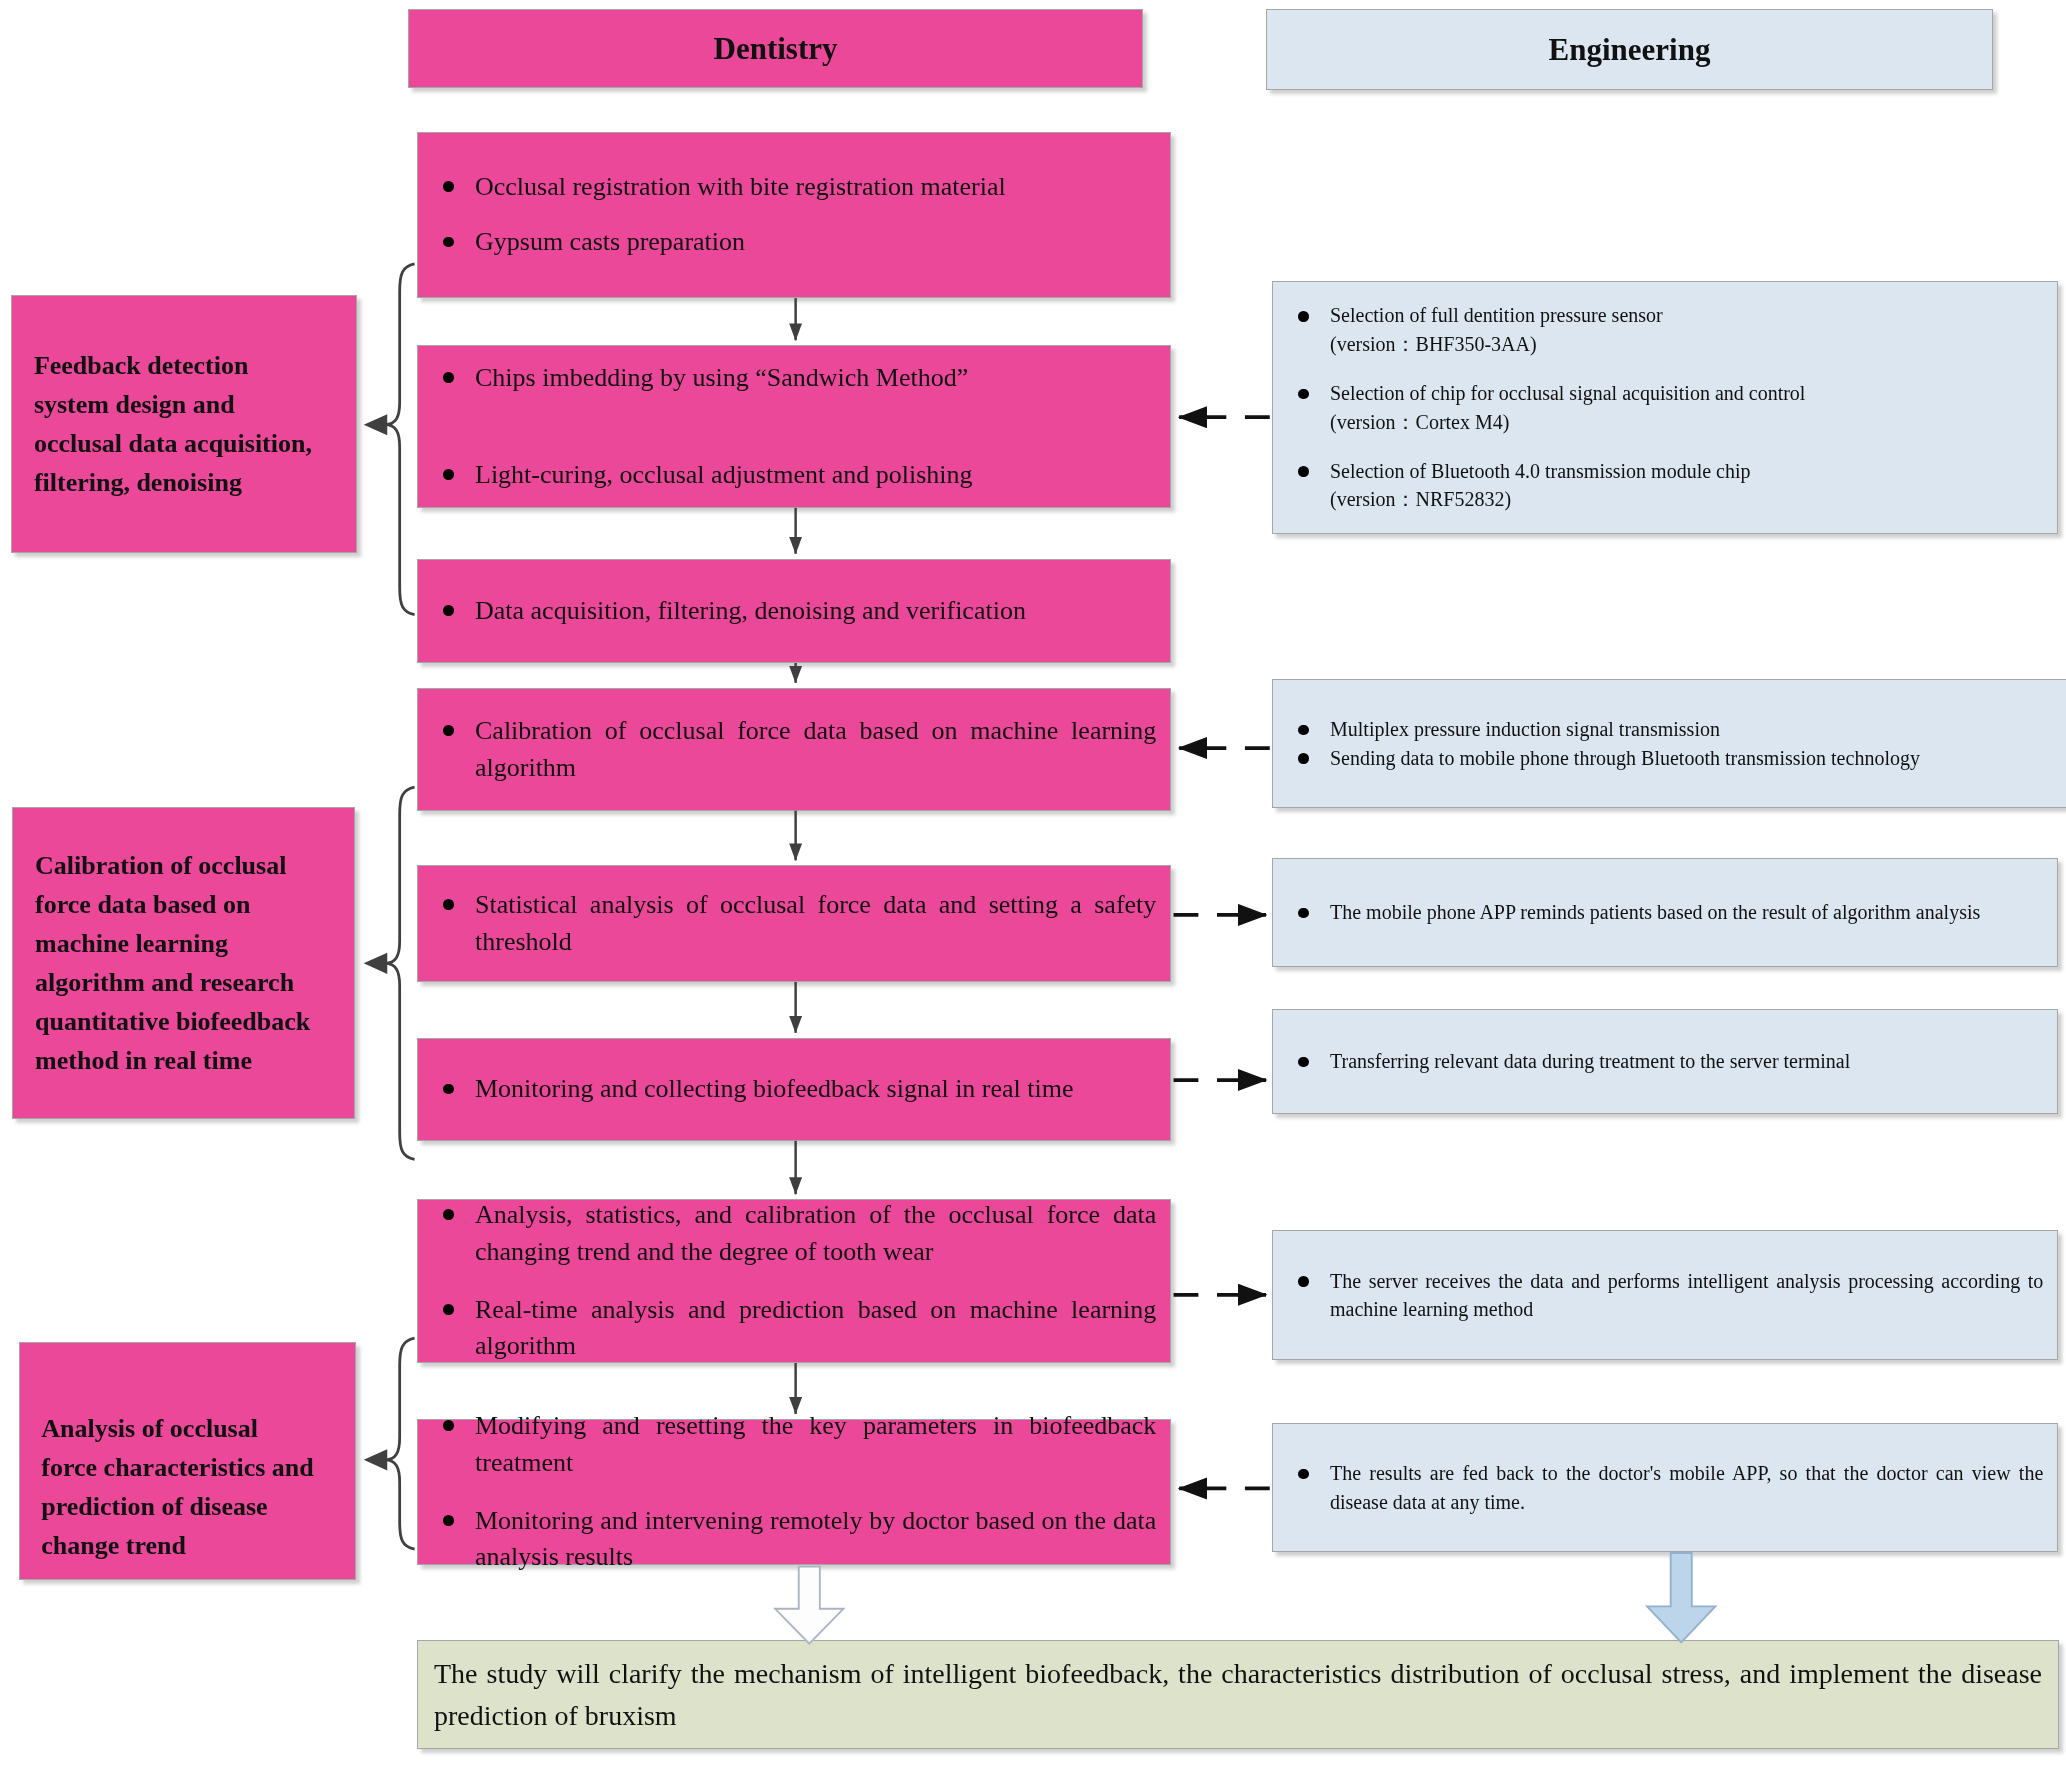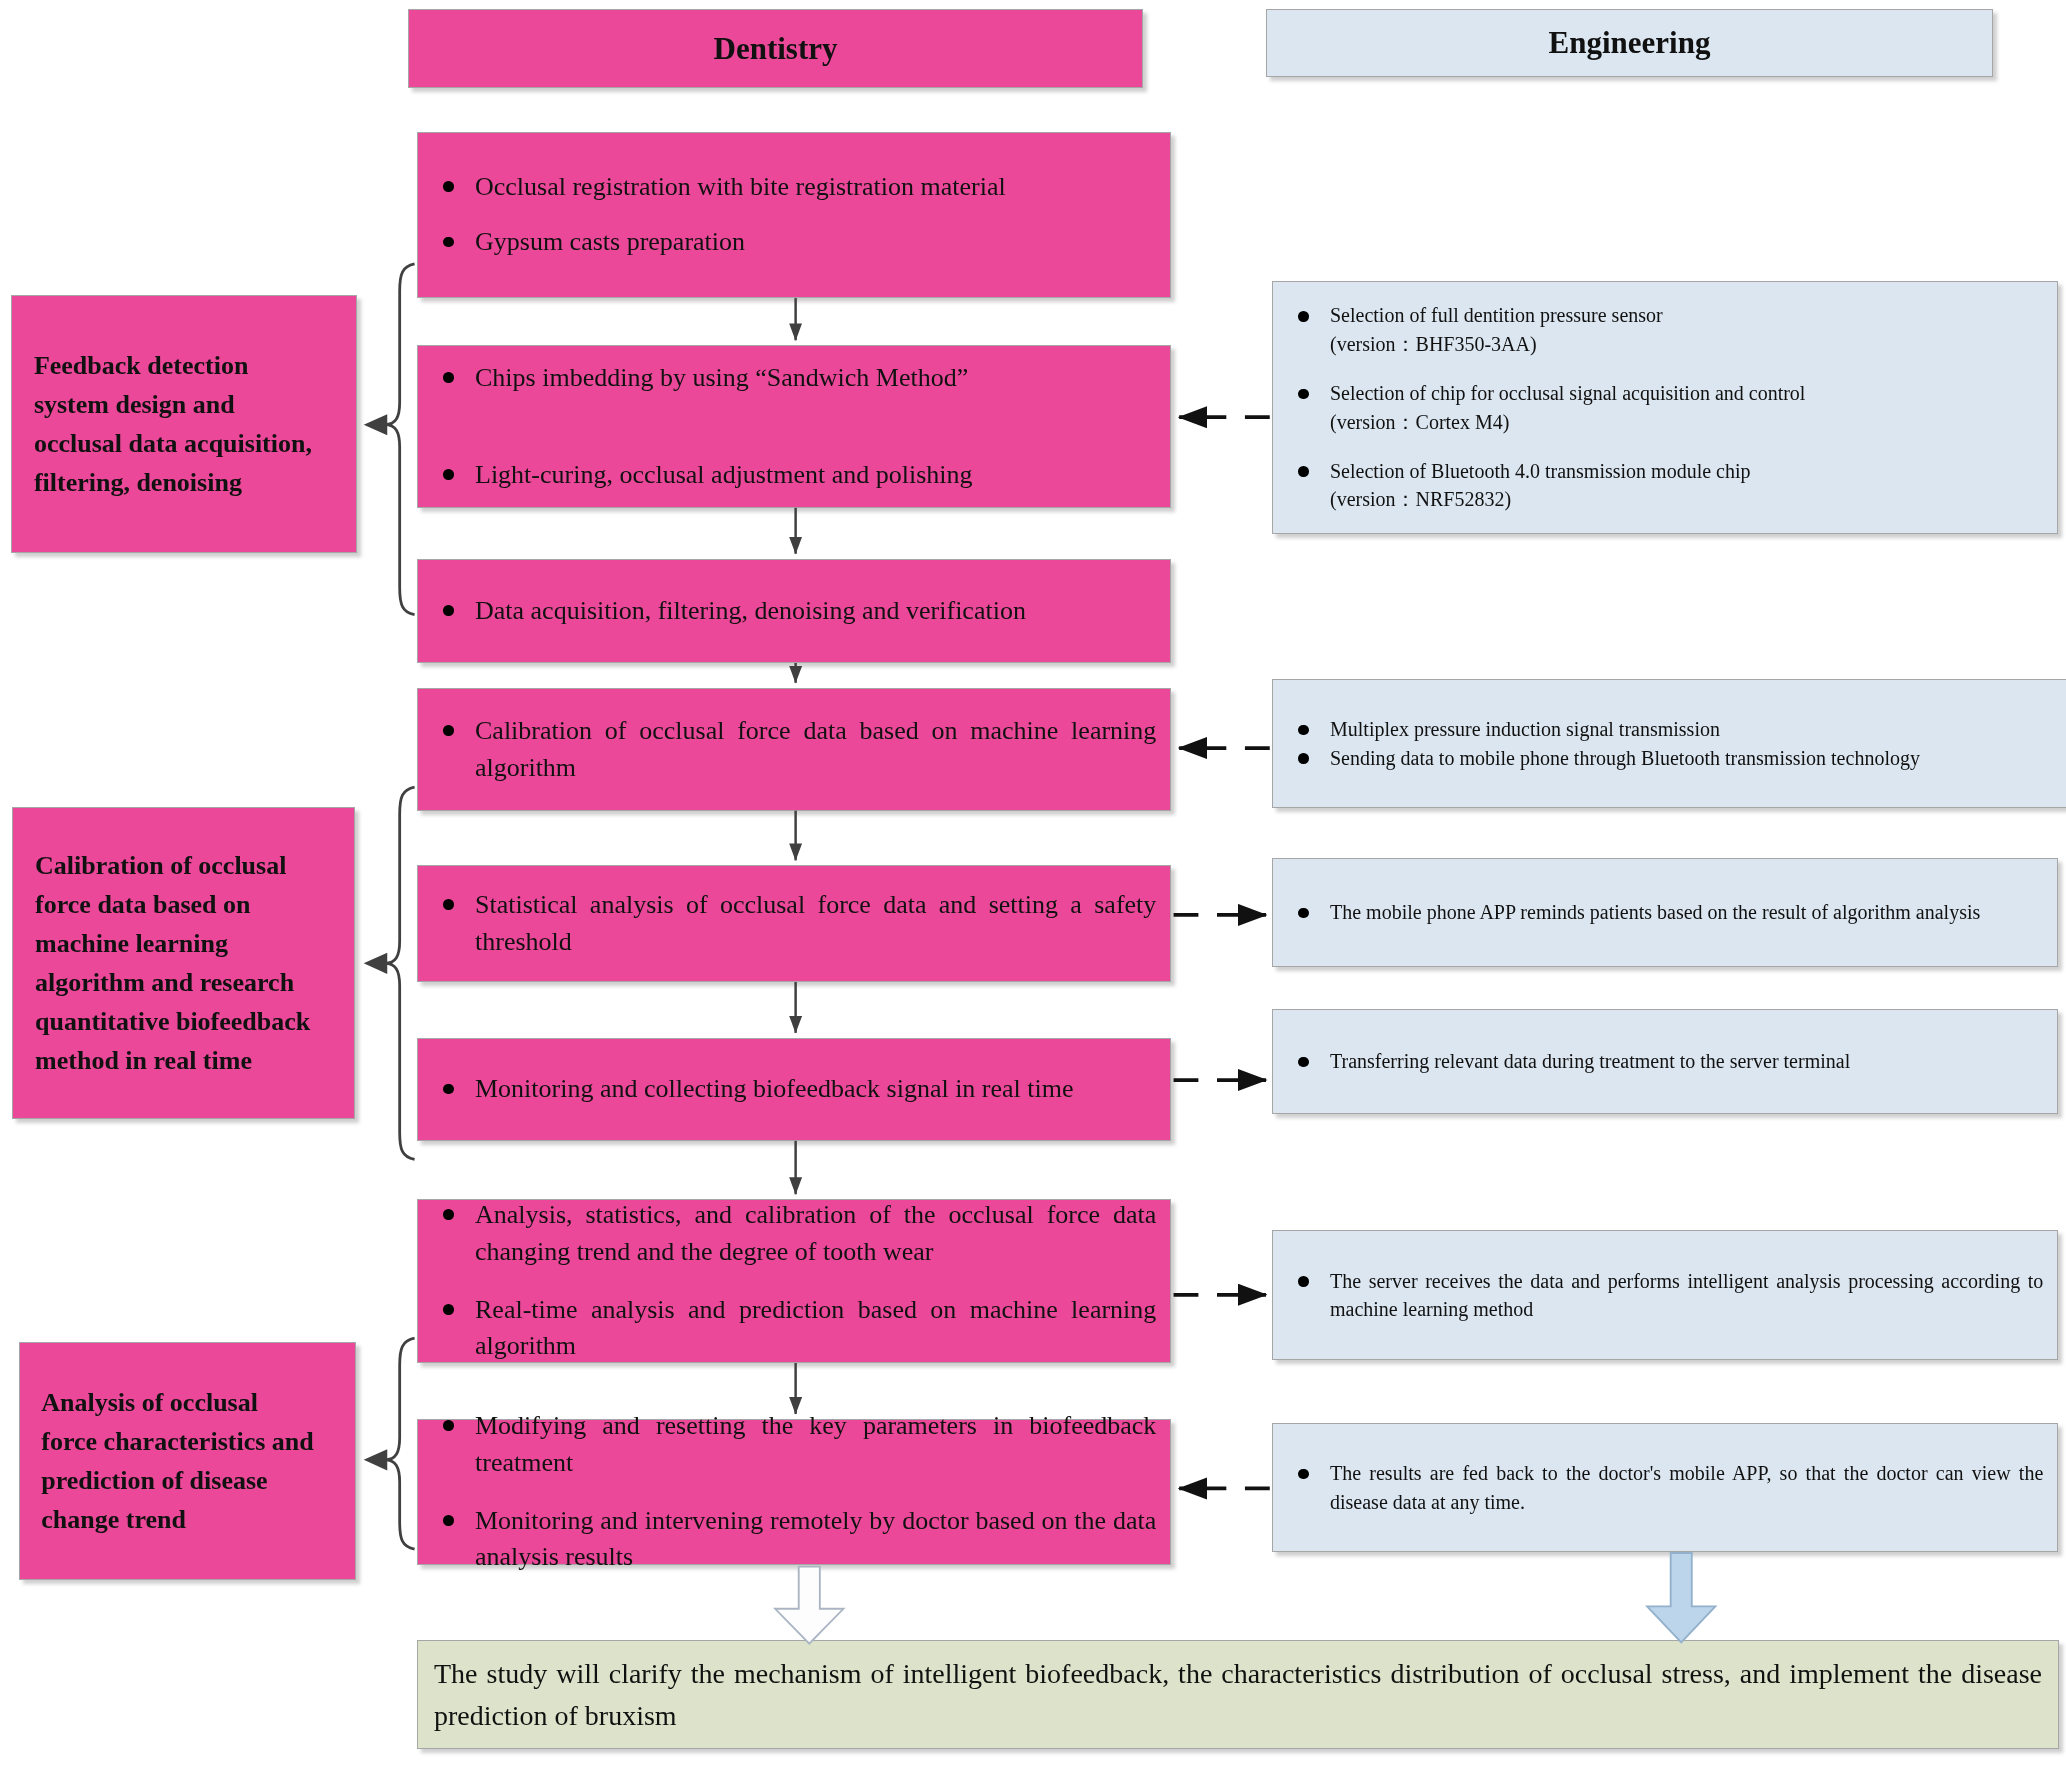--- a/index.html
+++ b/index.html
@@ -29,39 +29,39 @@
   svg#connectors{position:absolute;left:0;top:0;z-index:6;pointer-events:none;}
 </style>
 </head>
 <body>
 
 <div id="canvas">
 
   <div class="box peach hdr" style="left:408px;top:9.3px;width:735px;height:79px;">
     <span>Dentistry</span>
   </div>
-  <div class="box blue hdr" style="left:1266px;top:9.3px;width:727px;height:68px;">
+  <div class="box blue hdr" style="left:1266px;top:9.3px;width:727px;height:81px;">
     <span>Engineering</span>
   </div>
 
   <div class="box peach label" style="left:11.2px;top:295px;width:346px;height:258px;">
     <p>Feedback detection
 system design and
 occlusal data acquisition,
 filtering, denoising</p>
   </div>
   <div class="box peach label" style="left:12.4px;top:807px;width:343px;height:312px;">
     <p>Calibration of occlusal
 force data based on
 machine learning
 algorithm and research
 quantitative biofeedback
 method in real time</p>
   </div>
-  <div class="box peach label" style="left:18.6px;top:1342px;width:337px;height:238px;">
+  <div class="box peach label" style="left:18.6px;top:1342px;width:337px;height:238px;align-items:flex-end;">
     <p>Analysis of occlusal
 force characteristics and
 prediction of disease
 change trend</p>
   </div>
 
   <div class="box peach" style="left:417px;top:132px;width:754px;height:166px;">
     <ul class="blts g1">
       <li>
           <p>Occlusal registration with bite registration material</p>

